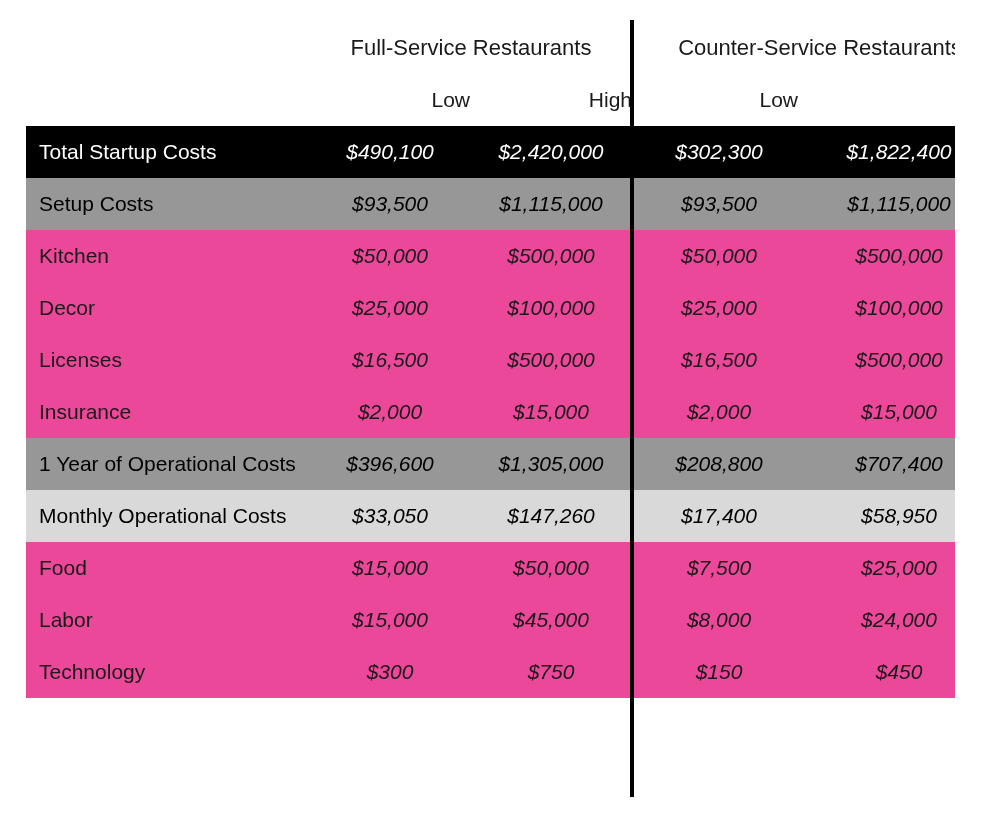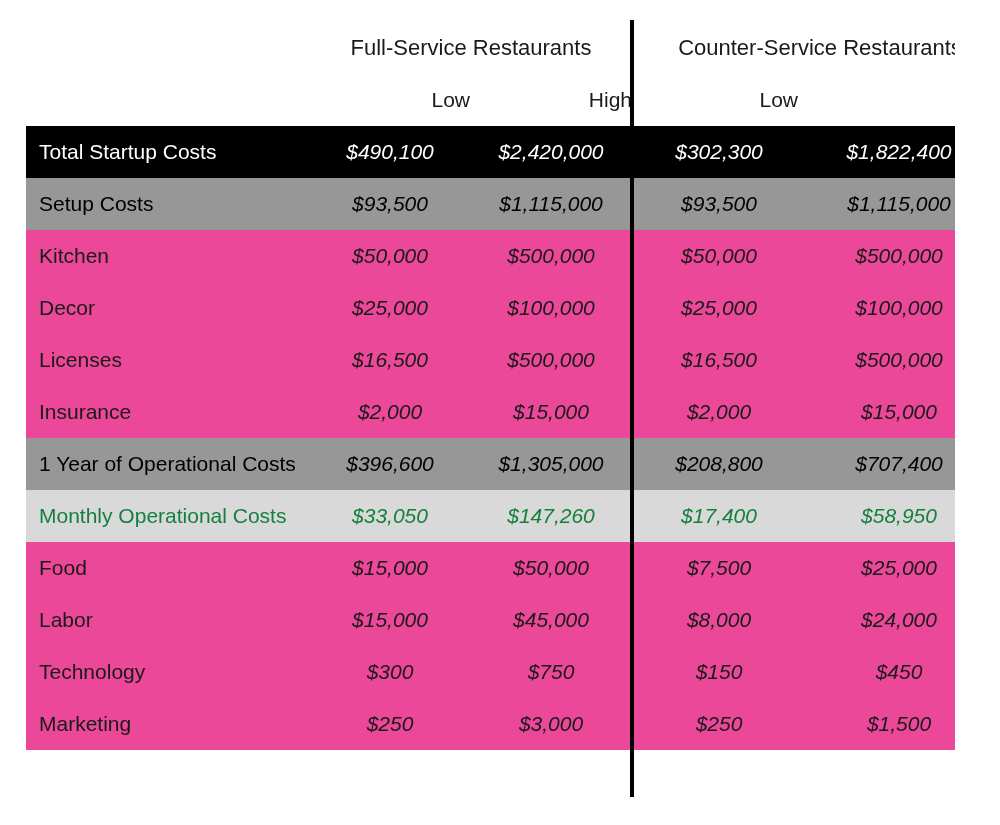--- a/index.html
+++ b/index.html
@@ -93,21 +93,21 @@
   }
   td.num-cell {
     text-align: center;
     font-style: italic;
   }
   td.gap-cell { padding: 0; }
 
   
   tr.band-total td { background: #000000; color: #ffffff; }
   tr.band-dark  td { background: #979797; color: #000000; }
-  tr.band-light td { background: #d9d9d9; color: #15803d; }
+  tr.band-light td { background: #d9d9d9; color: #000000; }
   tr.band-plain td { background: #ec4899; color: #1a1a1a; }
 
   .edge-mask-left {
     position: absolute;
     left: 0;
     top: 0;
     width: 26px;
     height: 825px;
     background: #ffffff;
     z-index: 4;
@@ -244,28 +244,20 @@
           <td class="num-cell">$24,000</td>
         </tr>
         <tr class="band-plain">
           <td class="label-cell">Technology</td>
           <td class="num-cell">$300</td>
           <td class="num-cell">$750</td>
           <td class="gap-cell"></td>
           <td class="num-cell">$150</td>
           <td class="num-cell">$450</td>
         </tr>
-        <tr class="band-plain">
-          <td class="label-cell">Marketing</td>
-          <td class="num-cell">$250</td>
-          <td class="num-cell">$3,000</td>
-          <td class="gap-cell"></td>
-          <td class="num-cell">$250</td>
-          <td class="num-cell">$1,500</td>
-        </tr>
       </tbody>
   </table>
 
   <div class="edge-mask-left"></div>
   <div class="edge-mask-right"></div>
   <div class="group-divider"></div>
 
 </div>
 
 </body></html>

